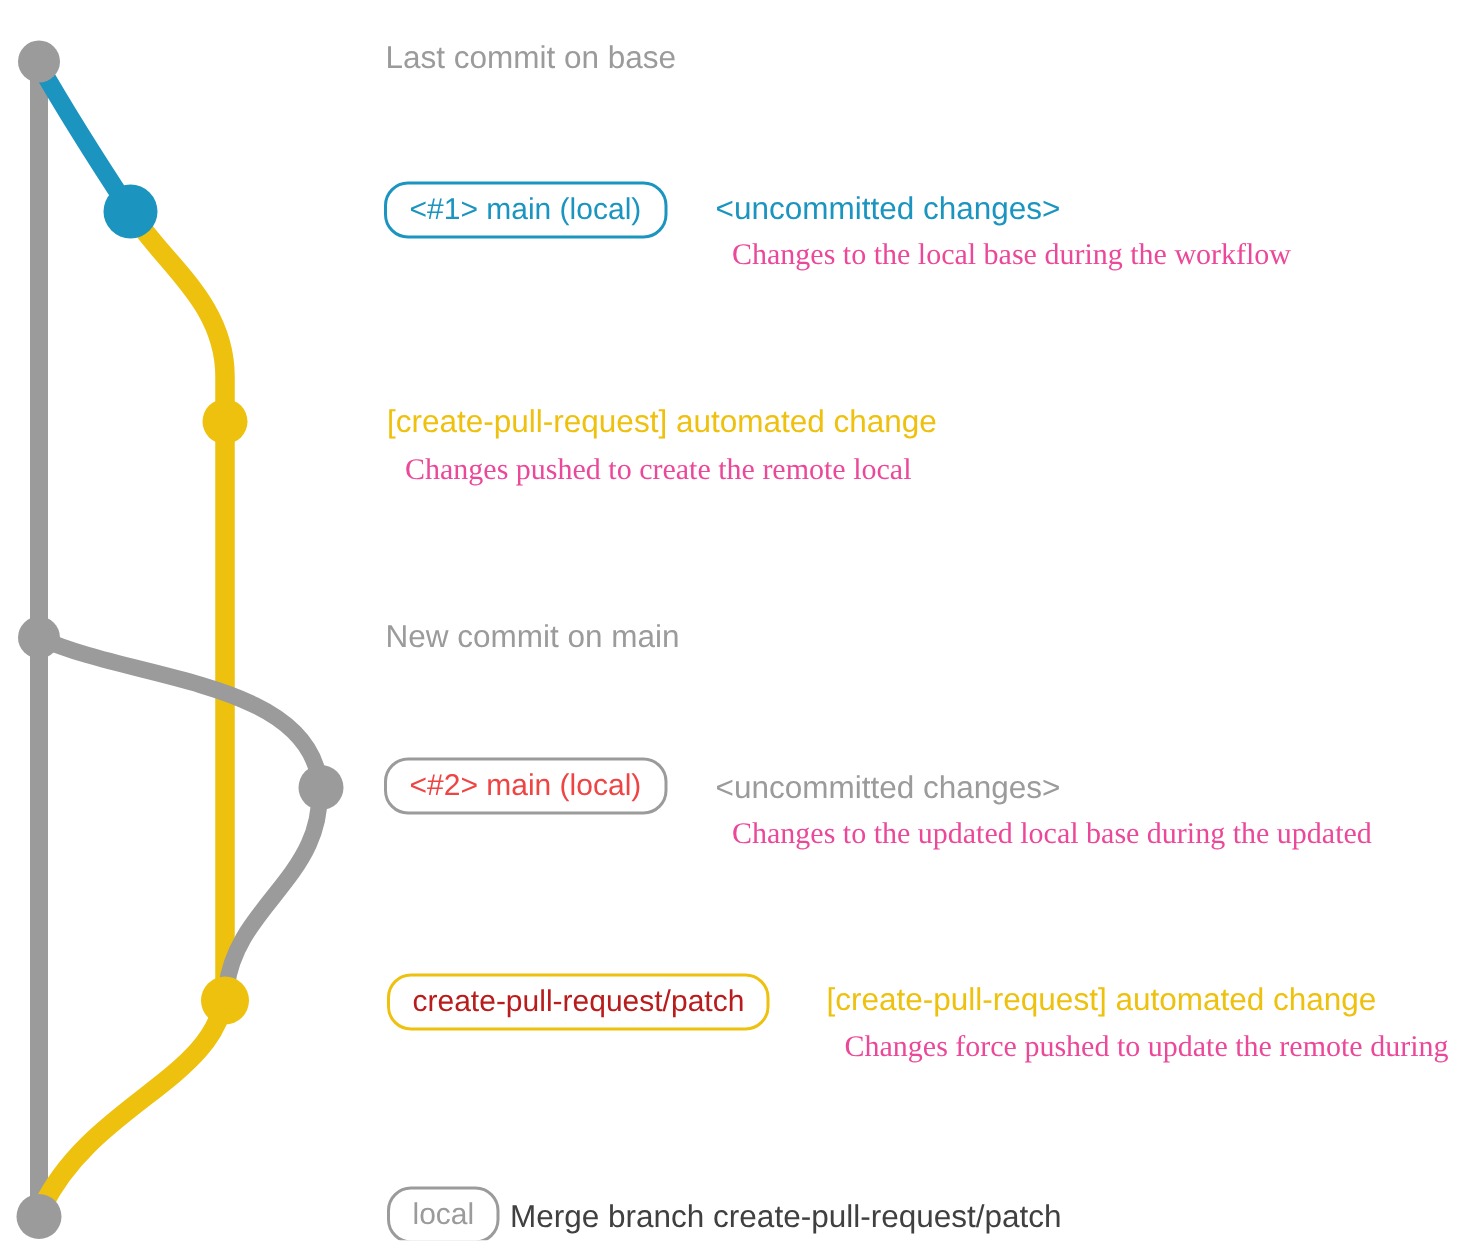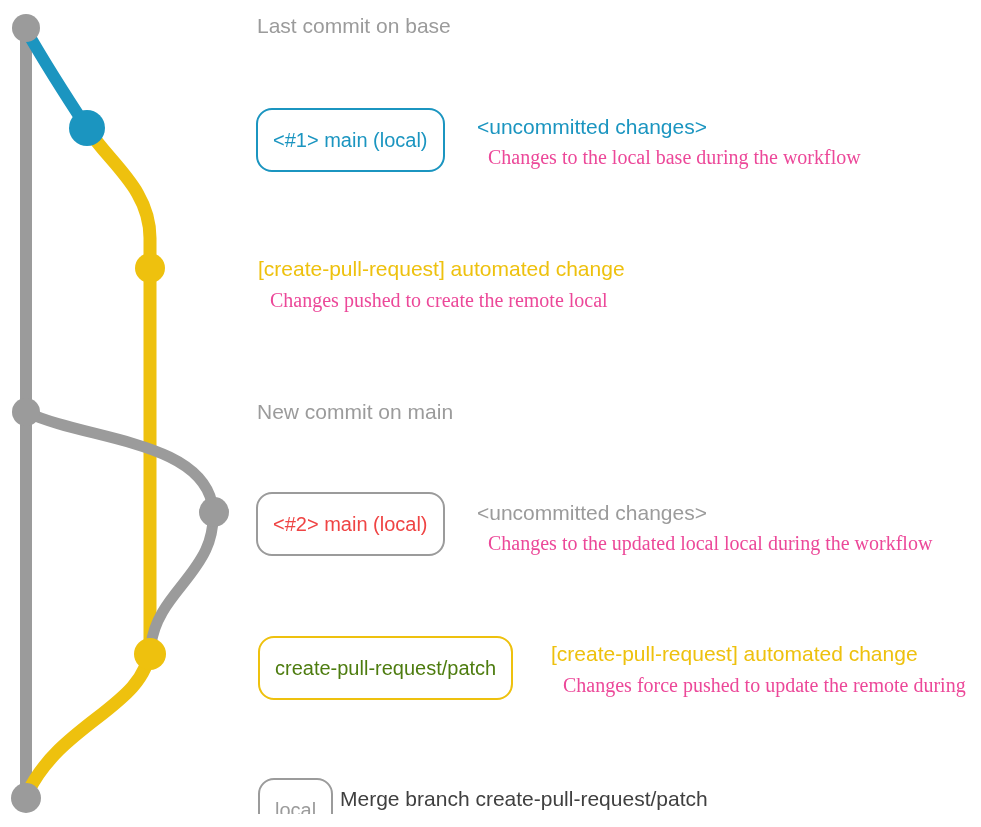--- a/index.html
+++ b/index.html
@@ -2,20 +2,21 @@
 <html><head>
 <meta charset="utf-8">
 <style>
   html,body{margin:0;padding:0;background:#ffffff;}
   .stage{
     position:relative;
     width:981px;height:814px;
     background:#ffffff;
     overflow:hidden;
     font-family:"Liberation Sans", sans-serif;
+    margin-top:13px;
   }
   .graph-svg{position:absolute;left:0;top:0;}
   .caption{
     position:absolute;
     font-size:21px;
     line-height:25px;
     white-space:nowrap;
   }
   .accent{
     position:absolute;
@@ -31,21 +32,21 @@
     color:#ec4899;
     white-space:nowrap;
   }
   .badge{
     position:absolute;
     display:inline-flex;
     align-items:center;
     justify-content:center;
     border:2px solid;
     border-radius:16px;
-    padding:18px 15px;
+    padding:5px 15px;
     font-size:20px;
     line-height:24px;
     white-space:nowrap;
     background:#ffffff;
     box-sizing:border-box;
   }
 </style>
 </head>
 <body>
 
@@ -76,22 +77,22 @@
   <div class="accent" style="left: 477px; top: 114px; color: rgb(27, 149, 192);">&lt;uncommitted changes&gt;</div>
   <div class="note" style="left:488px;top:145px;">Changes to the local base during the workflow</div>
 
   <div class="accent" style="left: 258px; top: 256px; color: rgb(238, 193, 14);">[create-pull-request] automated change</div>
   <div class="note" style="left:270px;top:288px;">Changes pushed to create the remote local</div>
 
   <div class="caption" style="left: 257px; top: 399px; color: rgb(155, 155, 155);">New commit on main</div>
 
   <div class="badge" style="left: 256px; top: 492px; color: #ef4444; border-color: rgb(155, 155, 155);">&lt;#2&gt; main (local)</div>
   <div class="accent" style="left: 477px; top: 500px; color: rgb(155, 155, 155);">&lt;uncommitted changes&gt;</div>
-  <div class="note" style="left:488px;top:531px;">Changes to the updated local local during the workflow</div>
+  <div class="note" style="left:488px;top:531px;">Changes to the updated local base during the updated</div>
 
-  <div class="badge" style="left: 258px; top: 636px; color: #4d7c0f; border-color: rgb(238, 193, 14);">create-pull-request/patch</div>
+  <div class="badge" style="left: 258px; top: 636px; color: #b91c1c; border-color: rgb(238, 193, 14);">create-pull-request/patch</div>
   <div class="accent" style="left: 551px; top: 641px; color: rgb(238, 193, 14);">[create-pull-request] automated change</div>
   <div class="note" style="left:563px;top:673px;">Changes force pushed to update the remote during</div>
 
   <div class="badge" style="left: 258px; top: 778px; color: rgb(155, 155, 155); border-color: rgb(155, 155, 155);">local</div>
   <div class="caption" style="left: 340px; top: 786px; color: #404040;">Merge branch create-pull-request/patch</div>
 
 </div>
 
 </body></html>

